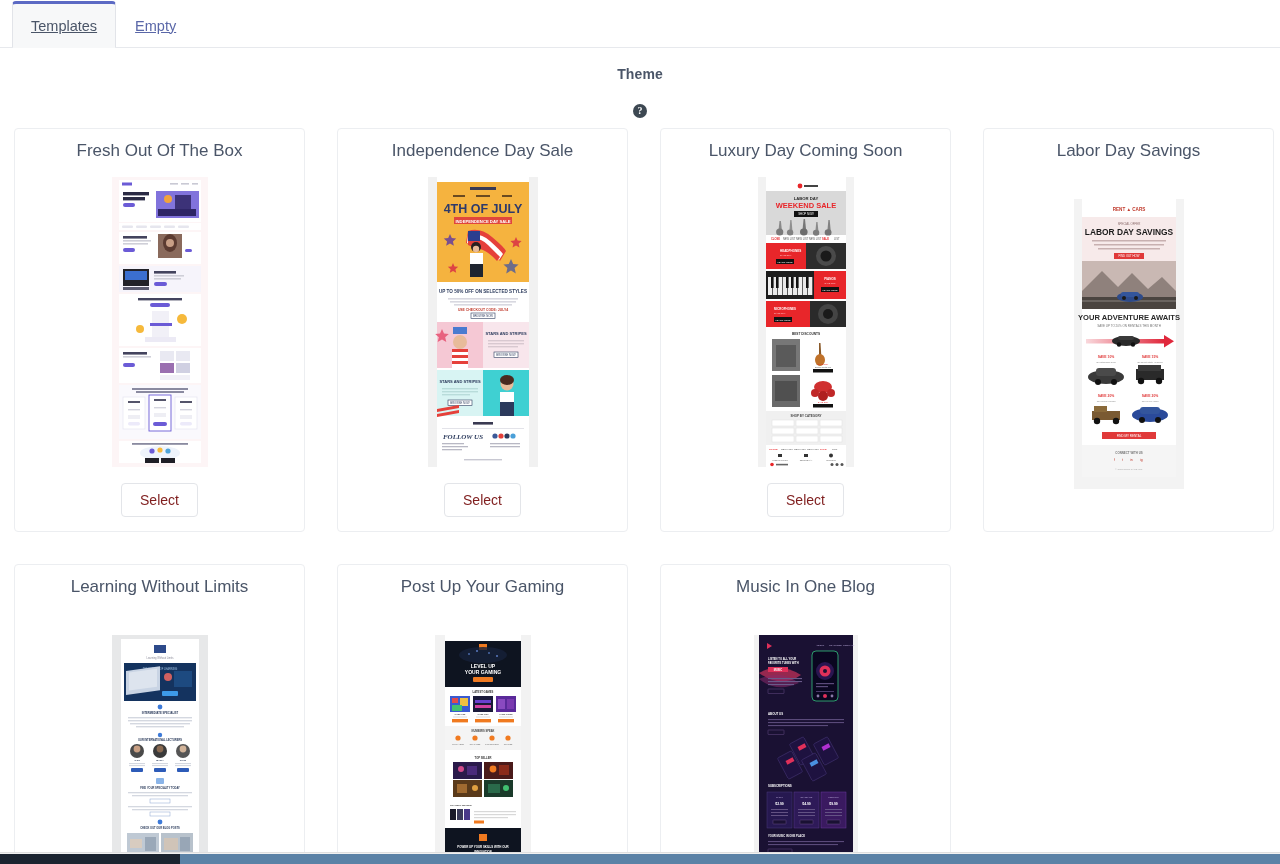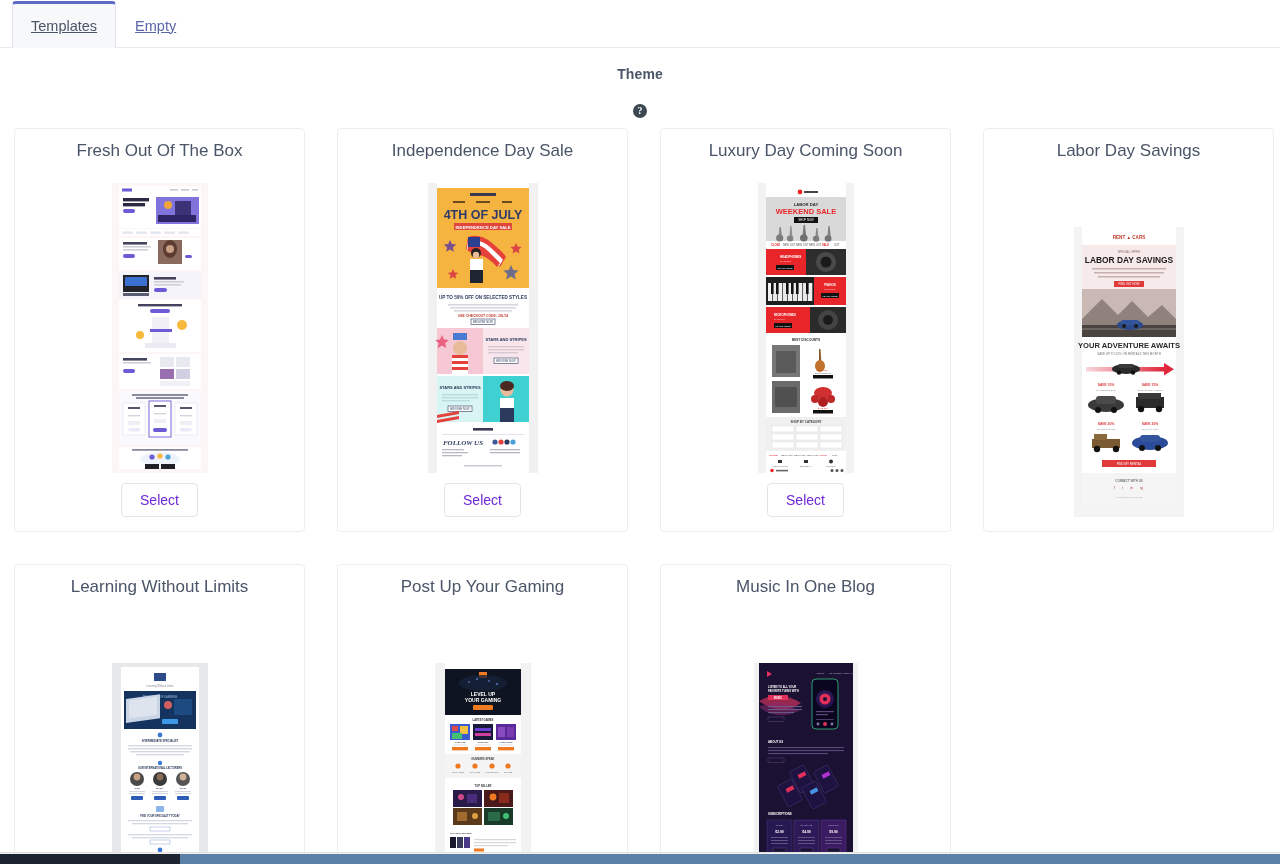--- a/index.html
+++ b/index.html
@@ -111,21 +111,21 @@
     color: #4a5568;
     text-align: center;
     line-height: 1.2;
     margin-bottom: 10px;
     font-weight: 400;
   }
   .thumb-wrap {
     flex: 1;
     width: 100%;
     display: flex;
-    align-items: flex-end;
+    align-items: center;
     justify-content: center;
     overflow: hidden;
   }
   .thumb {
     width: 96px;
     height: 290px;
     overflow: hidden;
     position: relative;
     background: #f4f4f5;
   }
@@ -137,21 +137,21 @@
     justify-content: center;
     width: 100%;
   }
   .btn {
     font-family: "Liberation Sans", sans-serif;
     font-size: 14px;
     padding: 7px 18px;
     border-radius: 4px;
     border: 1px solid #e3e5e9;
     background: #ffffff;
-    color: #6d28d9;
+    color: #7f1d1d;
     cursor: pointer;
     line-height: 1.3;
   }
   .btn.disabled {
     color: #a7adba;
     cursor: default;
   }
 
   
   .placeholder-icon {

